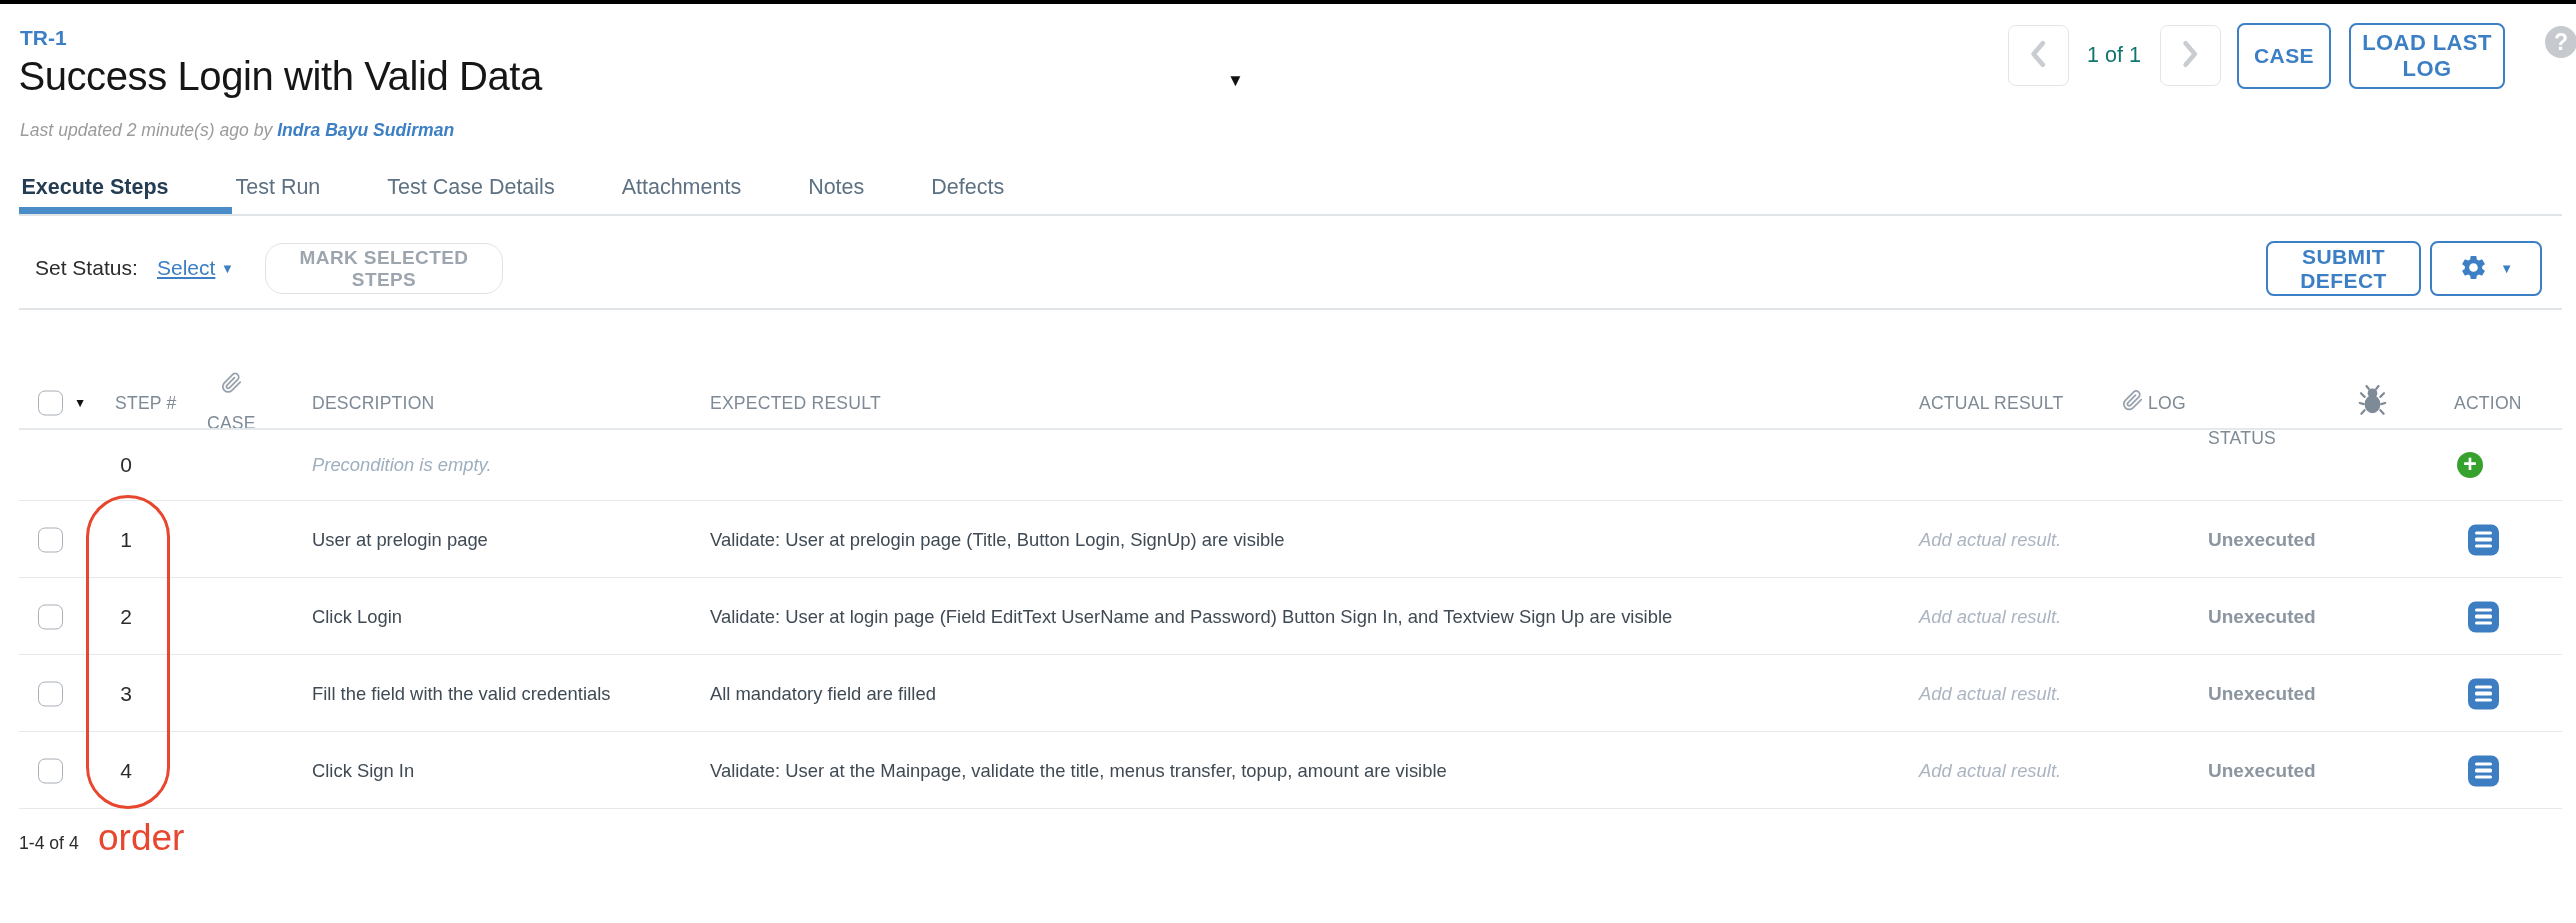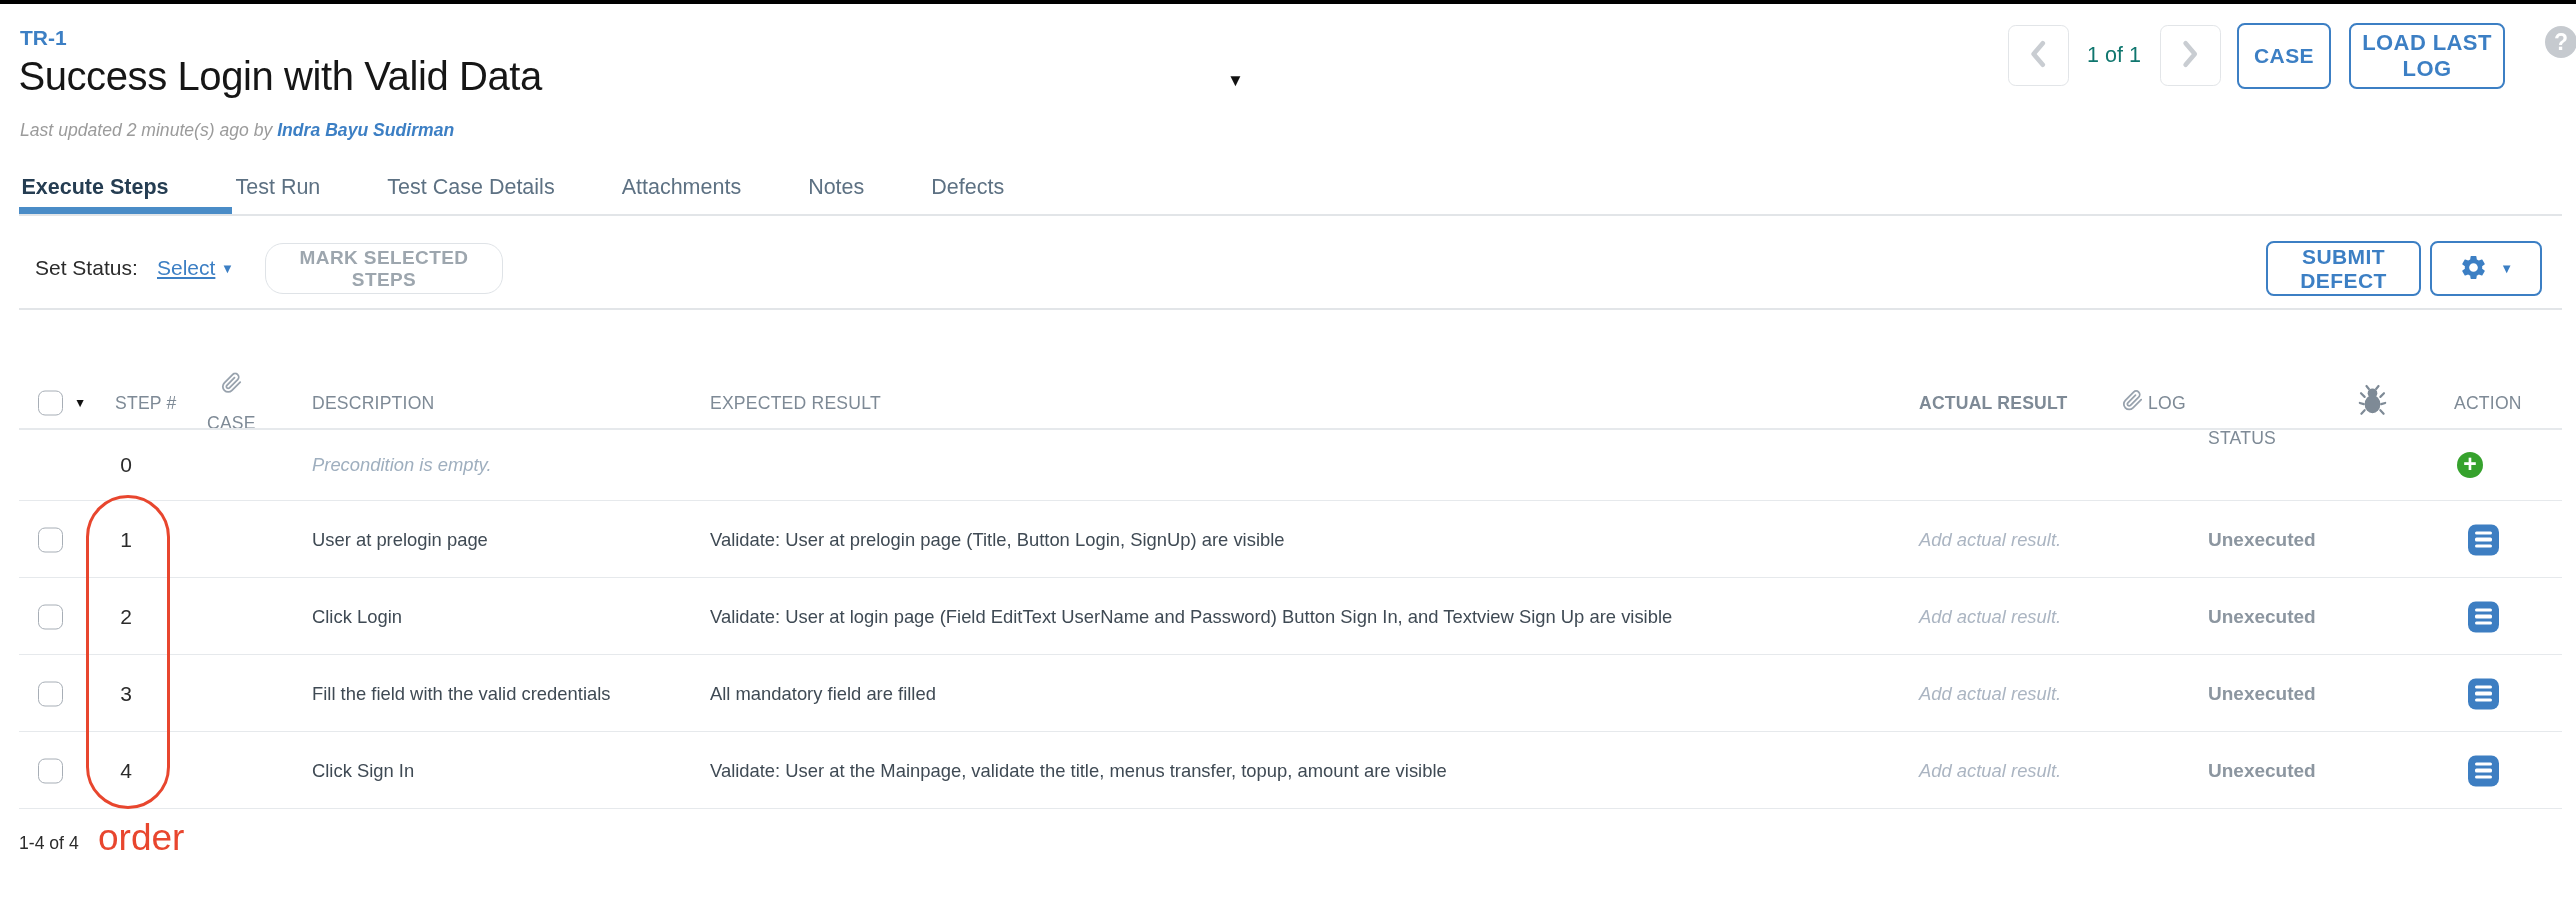--- a/index.html
+++ b/index.html
@@ -66,21 +66,21 @@
            font-size:17.6px; color:#7e8a96; letter-spacing:0.2px; }
   .thead > * { position:absolute; top:50%; transform:translateY(-50%); white-space:nowrap; }
   .checkbox { width:25px; height:25px; border:1.5px solid #a7aeb6; border-radius:7px;
               background:#fff; cursor:pointer; }
   .th-checkbox { left:38px; }
   .th-caret { left:74px; font-size:12.3px; color:#111; cursor:pointer; }
   .th-step { left:115px; }
   .th-case { left:207px; display:flex; align-items:center; gap:14px;flex-direction:column; }
   .th-desc { left:312px; }
   .th-exp { left:710px; }
-  .th-actual { left:1919px;font-weight:bold; }
+  .th-actual { left:1919px; }
   .th-log { left:2122px; display:flex; align-items:center; gap:4.6px; }
   .th-status { left:2208px;margin-top:35px; }
   .th-bug { left:2358px; }
   .th-action { left:2454px; }
   .paperclip svg { stroke:#98a2ad; }
   .thead-border { position:absolute; left:19px; top:428px; width:2543px; height:1.5px; background:#e6e9ec; }
 
   .rows { position:absolute; left:0; top:429px; width:2576px; }
   .row { position:relative; width:2576px; height:77px; }
   .row0 { height:72px; }

